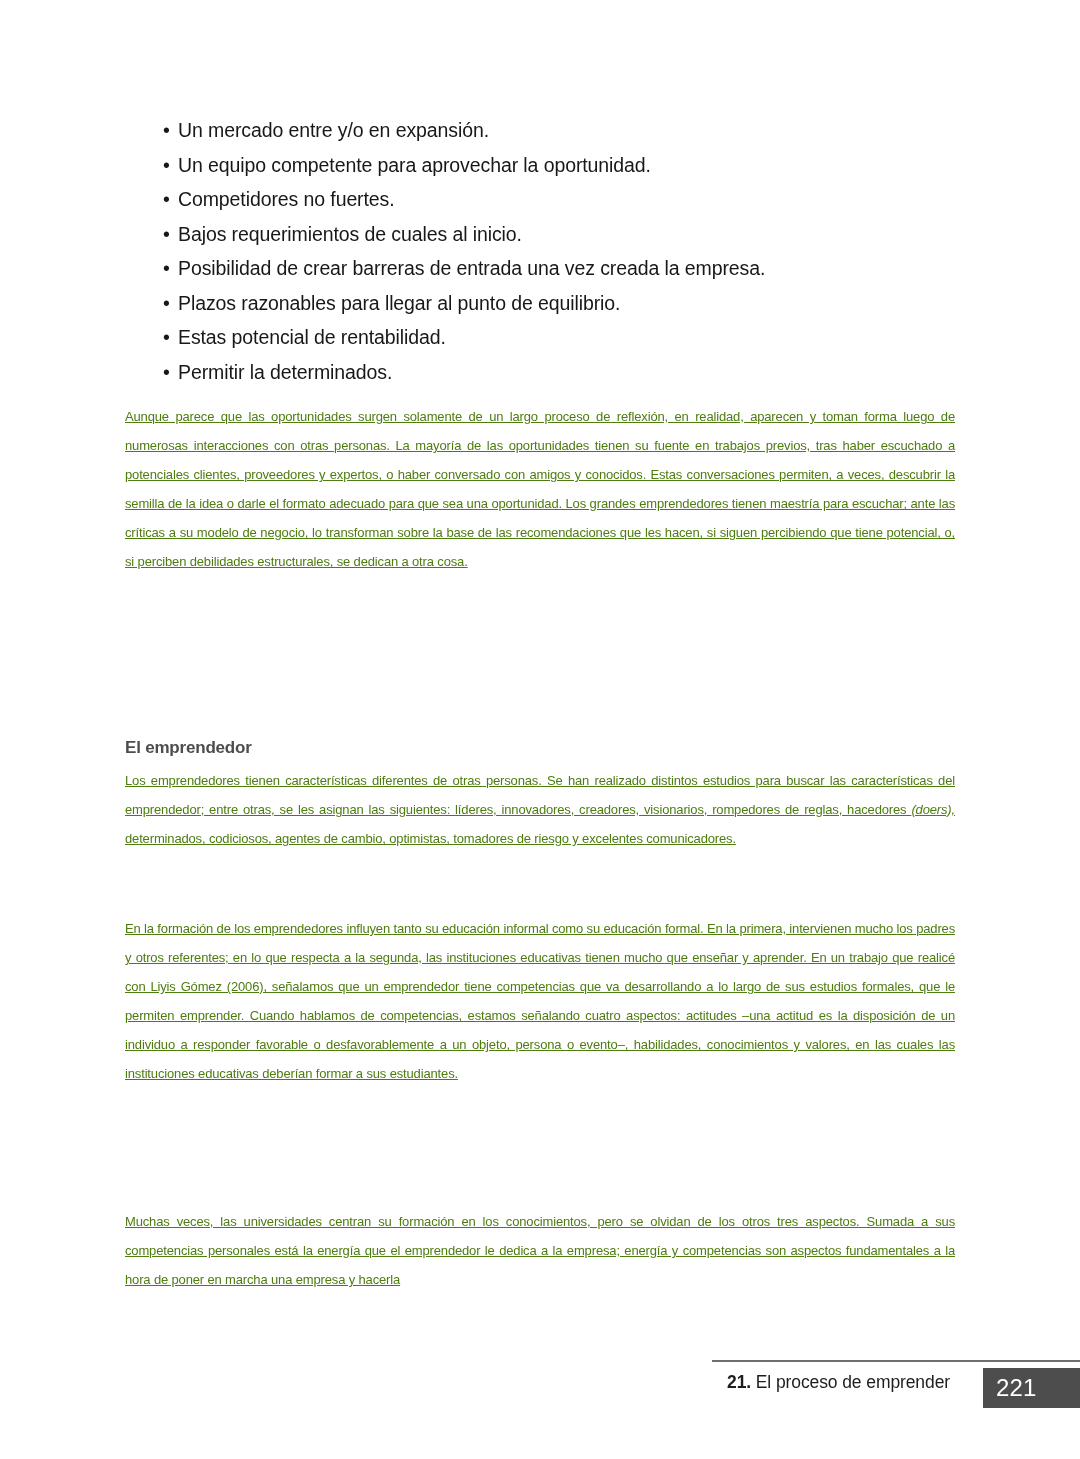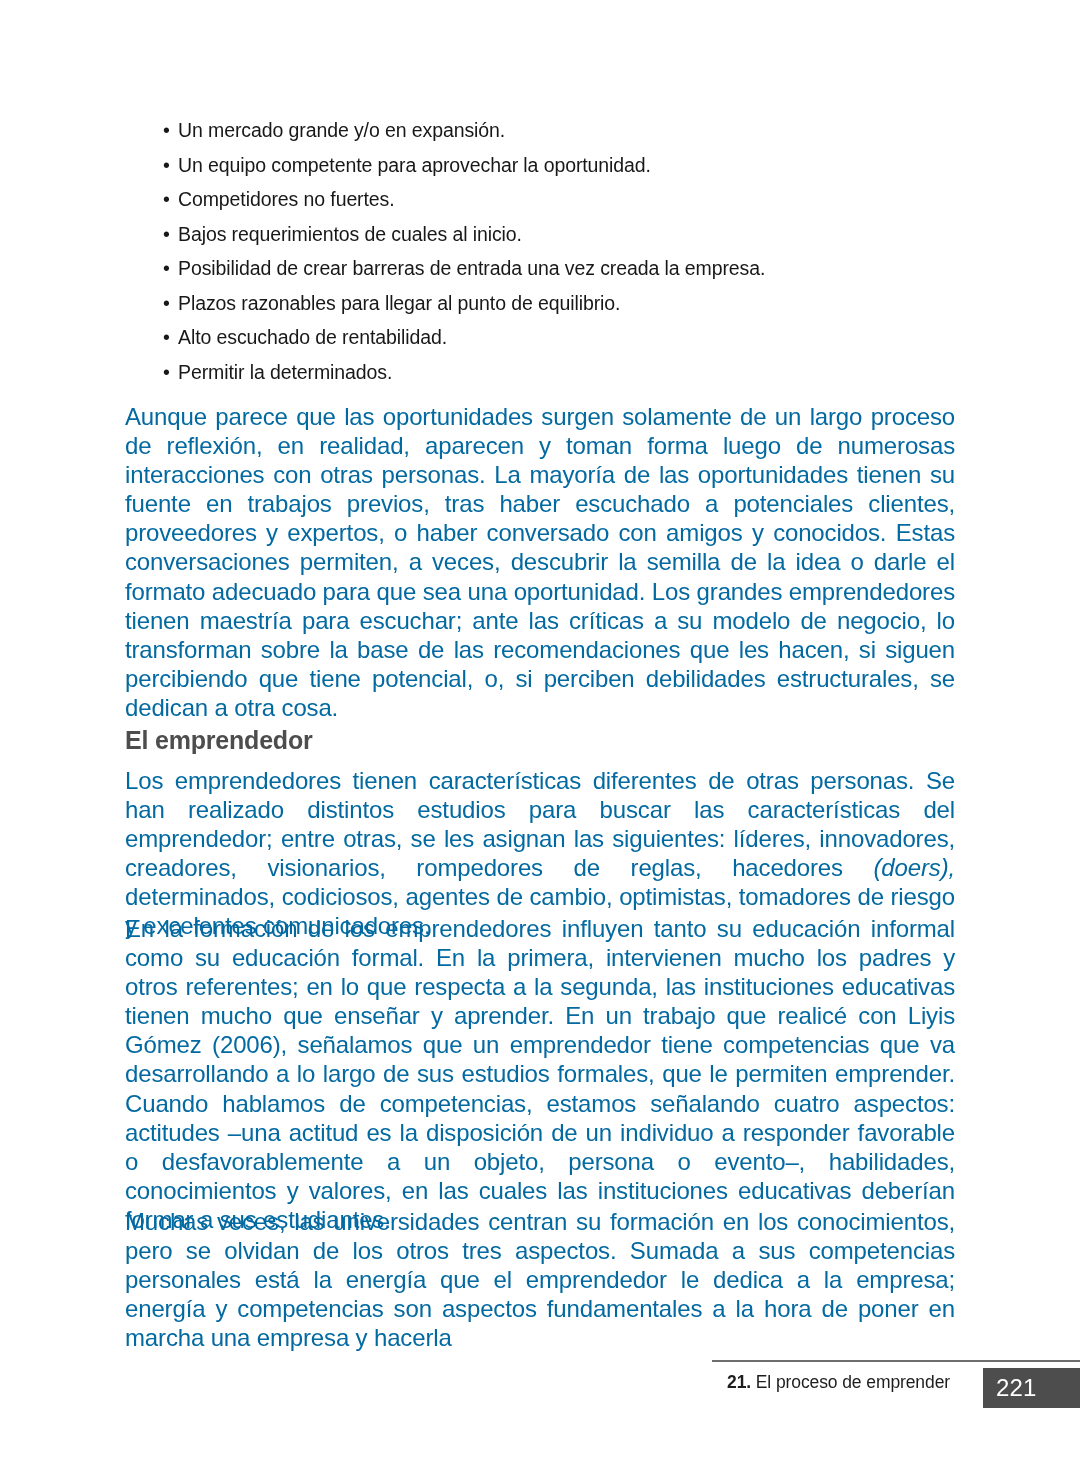--- a/index.html
+++ b/index.html
@@ -51,42 +51,43 @@
     position: absolute;
     left: 38px;
     top: 0;
     font-size: 19.5px;
     line-height: 24px;
     color: #181818;
   }
 
   
   .para {
-    font-size: 24px;
+    font-size: 13px;
     line-height: 29.1px;
-    color: #0369a1;
+    color: #4d7c0f;
     text-align: justify;
     margin: 0 0 20px 0;
     letter-spacing: -0.15px;
     -webkit-hyphens: none;
     hyphens: none;
+    text-decoration: underline;
   }
   .para.last {
     margin-bottom: 0;
   }
   .para em {
     font-style: italic;
   }
 
   
   .section-heading {
-    font-size: 25px;
+    font-size: 17px;
     font-weight: bold;
     color: #4d4d4d;
-    margin: 8px 0 14px 0;
+    margin: 16px 0 14px 0;
     letter-spacing: -0.2px;
     line-height: 28px;
   }
 
   .block-para1 { position: absolute; top: 402px; left: 0; width: 830px; }
   .block-heading { position: absolute; top: 718px; left: 0; width: 830px; }
   .block-para2 { position: absolute; top: 766px; left: 0; width: 830px; }
   .block-para3 { position: absolute; top: 914px; left: 0; width: 830px; }
   .block-para4 { position: absolute; top: 1207px; left: 0; width: 830px; }
 
@@ -141,21 +142,21 @@
 </style>
 </head>
 <body>
 
 <div class="page">
   <div class="content">
 
     <ul class="bullet-list">
       <li>
         <span class="bullet-dot">•</span>
-        <span>Un mercado grande y/o en expansión.</span>
+        <span>Un mercado entre y/o en expansión.</span>
       </li>
       <li>
         <span class="bullet-dot">•</span>
         <span>Un equipo competente para aprovechar la oportunidad.</span>
       </li>
       <li>
         <span class="bullet-dot">•</span>
         <span>Competidores no fuertes.</span>
       </li>
       <li>
@@ -165,21 +166,21 @@
       <li>
         <span class="bullet-dot">•</span>
         <span>Posibilidad de crear barreras de entrada una vez creada la empresa.</span>
       </li>
       <li>
         <span class="bullet-dot">•</span>
         <span>Plazos razonables para llegar al punto de equilibrio.</span>
       </li>
       <li>
         <span class="bullet-dot">•</span>
-        <span>Alto escuchado de rentabilidad.</span>
+        <span>Estas potencial de rentabilidad.</span>
       </li>
       <li>
         <span class="bullet-dot">•</span>
         <span>Permitir la determinados.</span>
       </li>
     </ul>
 
     <div class="block-para1">
       <p class="para">Aunque parece que las oportunidades surgen solamente de un largo proceso de reflexión, en realidad, aparecen y toman forma luego de numerosas interacciones con otras personas. La mayoría de las oportunidades tienen su fuente en trabajos previos, tras haber escuchado a potenciales clientes, proveedores y expertos, o haber conversado con amigos y conocidos. Estas conversaciones permiten, a veces, descubrir la semilla de la idea o darle el formato adecuado para que sea una oportunidad. Los grandes emprendedores tienen maestría para escuchar; ante las críticas a su modelo de negocio, lo transforman sobre la base de las recomendaciones que les hacen, si siguen percibiendo que tiene potencial, o, si perciben debilidades estructurales, se dedican a otra cosa.</p>
     </div>

